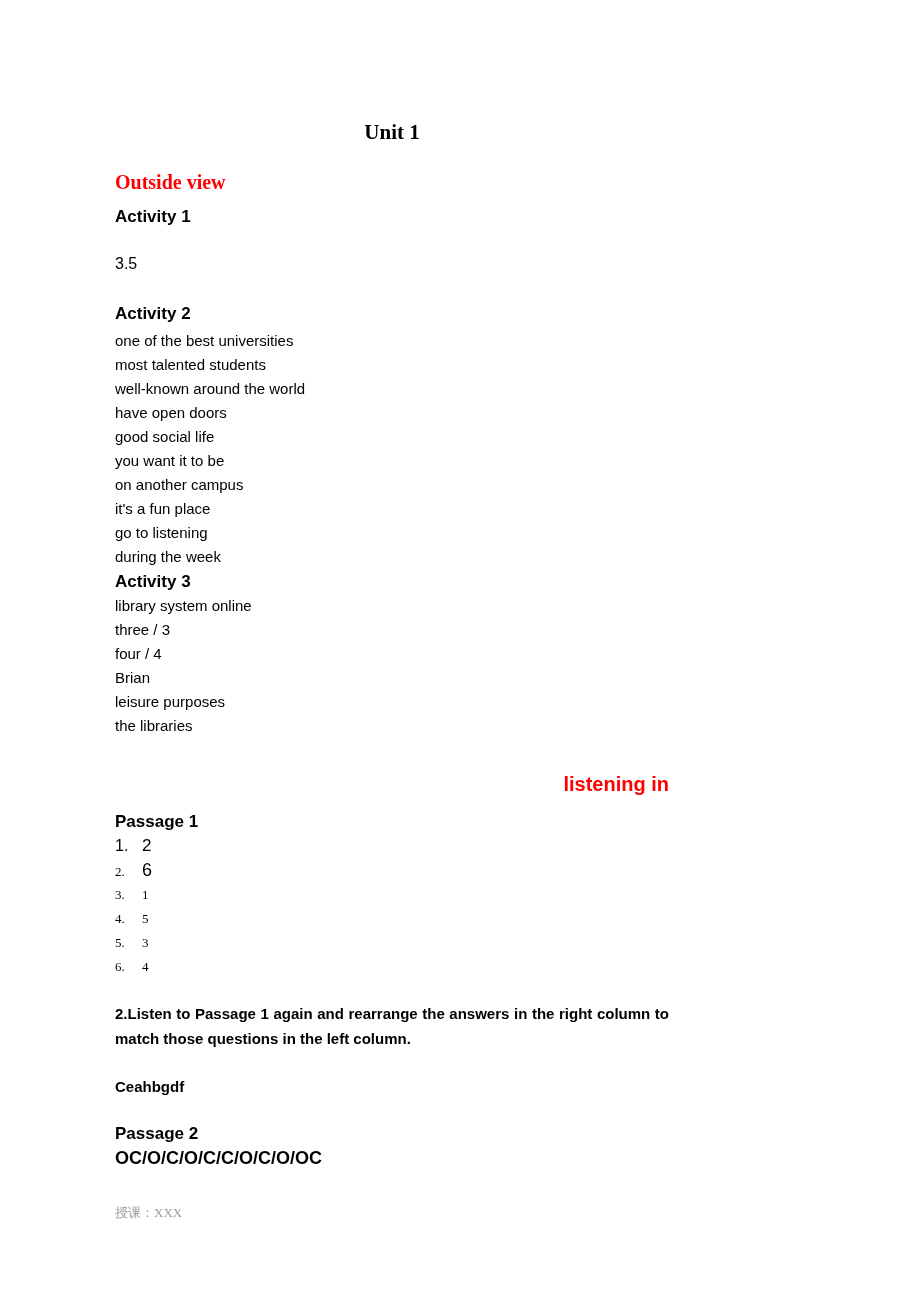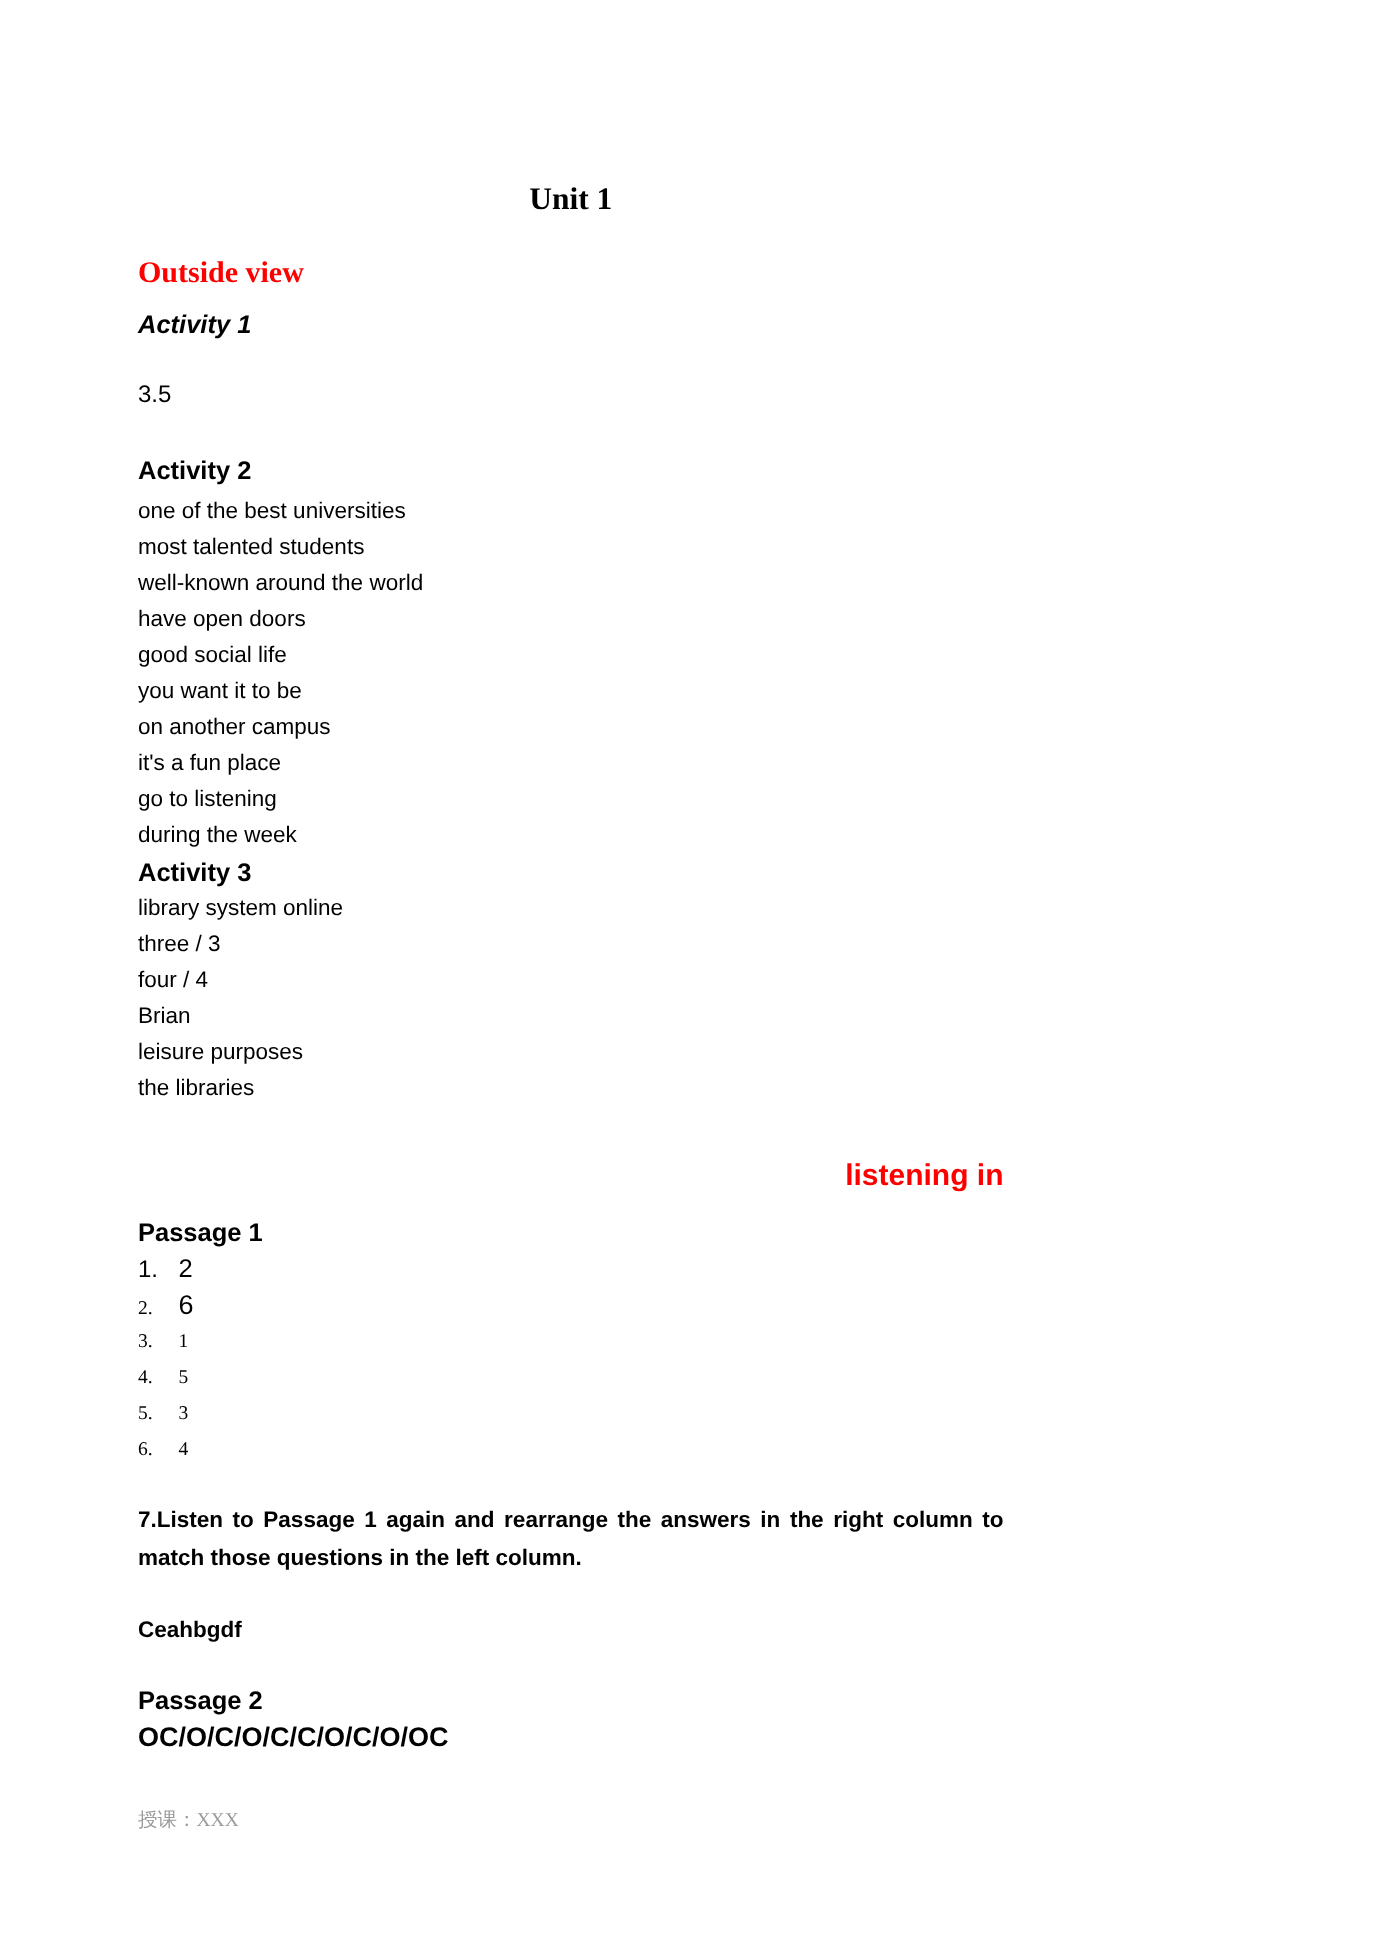--- a/index.html
+++ b/index.html
@@ -8,21 +8,21 @@
     --ink:#000000;
     --footer-gray:#9a9a9a;
   }
   html,body{margin:0;padding:0;background:#ffffff;}
   body{width:920px;height:1302px;}
   .page{
     position:relative;
     box-sizing:border-box;
     width:808px;height:1302px;
     background:#ffffff;
-    padding:118px 139px 0 92px;
+    padding:118px 139px 0 115px;
     overflow:hidden;
     color:var(--ink);
   }
   .doc-title{
     margin:0;
     font:bold 21px/28px "Liberation Serif", serif;
     text-align:center;
   }
   .h-red-serif{
     margin:22px 0 0 0;
@@ -32,21 +32,21 @@
   .h-red-sans{
     margin:32px 0 0 0;
     font:bold 20px/28px "Liberation Sans", sans-serif;
     color:var(--red);
     text-align:right;
   }
   .h-activity{
     margin:0;
     font:bold 17px/25px "Liberation Sans", sans-serif;
   }
-  .mt8{margin-top:8px;font-style:italic;}
+  .mt8{margin-top:8px;}
   .mt11{margin-top:11px;}
   .mt25{margin-top:25px;}
   .ans-single{
     margin:23px 0 0 0;
     font:16px/24px "Liberation Sans", sans-serif;
   }
   .ans-list{margin-top:3px;}
   .ans-list.tight{margin-top:0;}
   .ans-line{
     font:15px/24px "Liberation Sans", sans-serif;
@@ -134,21 +134,21 @@
       <span class="p1-no no-serif">4.</span><span class="val-serif">5</span>
     </div>
     <div class="p1-row">
       <span class="p1-no no-serif">5.</span><span class="val-serif">3</span>
     </div>
     <div class="p1-row">
       <span class="p1-no no-serif">6.</span><span class="val-serif">4</span>
     </div>
   </div>
 
-  <p class="instruction">7.Listen to Passage 1 again and rearrange the answers in the right column to match those questions in the left column.</p>
+  <p class="instruction">2.Listen to Passage 1 again and rearrange the answers in the right column to match those questions in the left column.</p>
 
   <p class="rearranged">Ceahbgdf</p>
 
   <h3 class="h-activity h-passage2">Passage 2</h3>
   <p class="oc-line">OC/O/C/O/C/C/O/C/O/OC</p>
 
   <div class="doc-footer">授课：XXX</div>
 
 </div>
 

